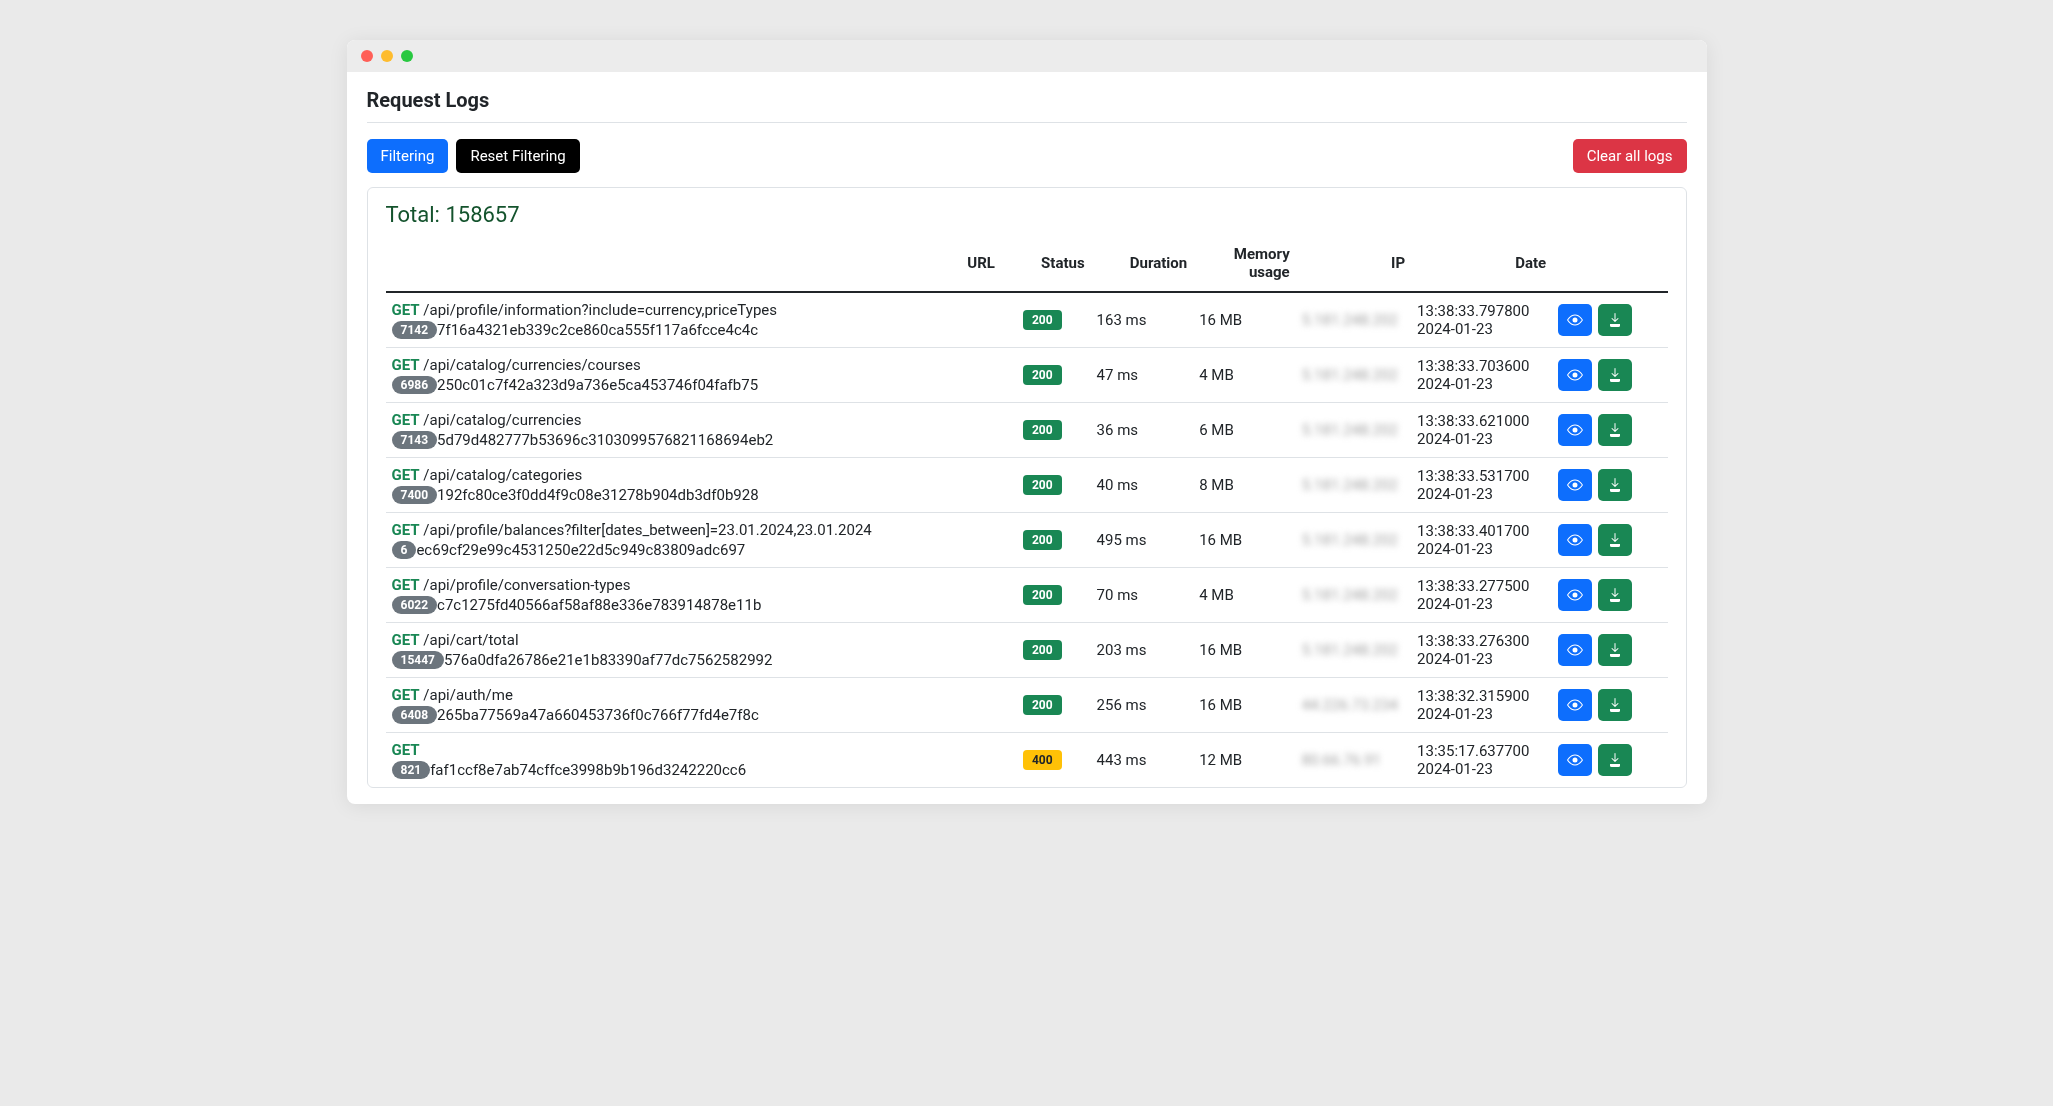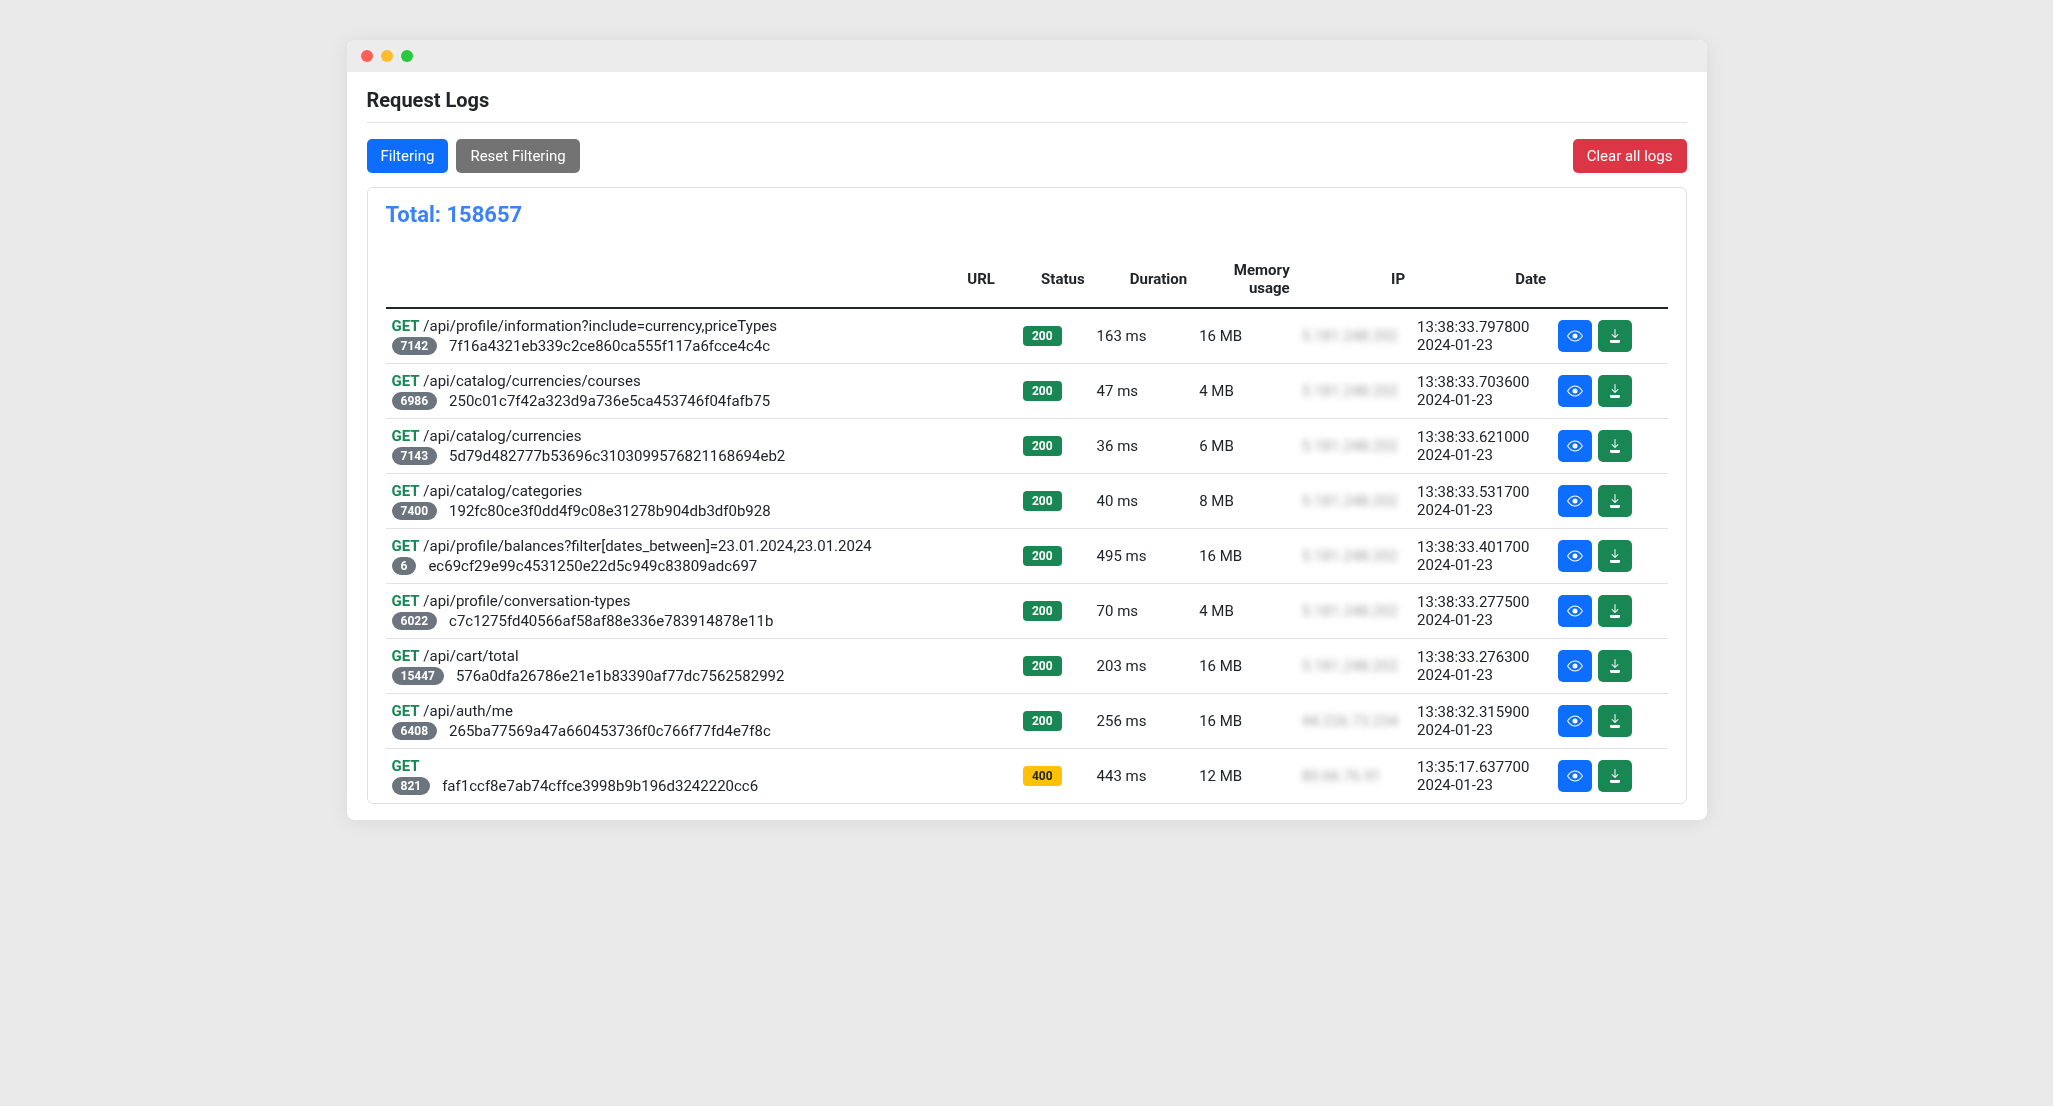--- a/index.html
+++ b/index.html
@@ -68,37 +68,37 @@
     .btn {
       border: none;
       padding: 8px 14px;
       border-radius: 5px;
       font-size: 15px;
       cursor: pointer;
       color: #fff;
       font-family: inherit;
     }
     .btn-primary { background: #0d6efd; }
-    .btn-secondary { background: #737373; }
+    .btn-secondary { background: #000000; }
     .btn-danger { background: #dc3545; }
     .btn-success { background: #198754; }
     
     .spacer { flex: 1; }
     
     .card {
       border: 1px solid #dee2e6;
       border-radius: 6px;
       padding: 14px 18px 0;
     }
     
     .total {
       font-size: 22px;
-      font-weight: 700;
-      color: #3b82f6;
-      margin-bottom: 24px;
+      font-weight: 400;
+      color: #14532d;
+      margin-bottom: 8px;
     }
     
     table {
       width: 100%;
       border-collapse: collapse;
     }
     
     thead th {
       text-align: right;
       font-weight: 700;
@@ -125,21 +125,21 @@
       font-weight: 700;
     }
     
     .url-line {
       margin-bottom: 2px;
     }
     
     .hash-line {
       display: flex;
       align-items: center;
-      gap: 12px;
+      gap: 0;
     }
     
     .pill {
       display: inline-block;
       background: #6c757d;
       color: #fff;
       font-size: 12px;
       font-weight: 700;
       padding: 2px 9px;
       border-radius: 20px;

